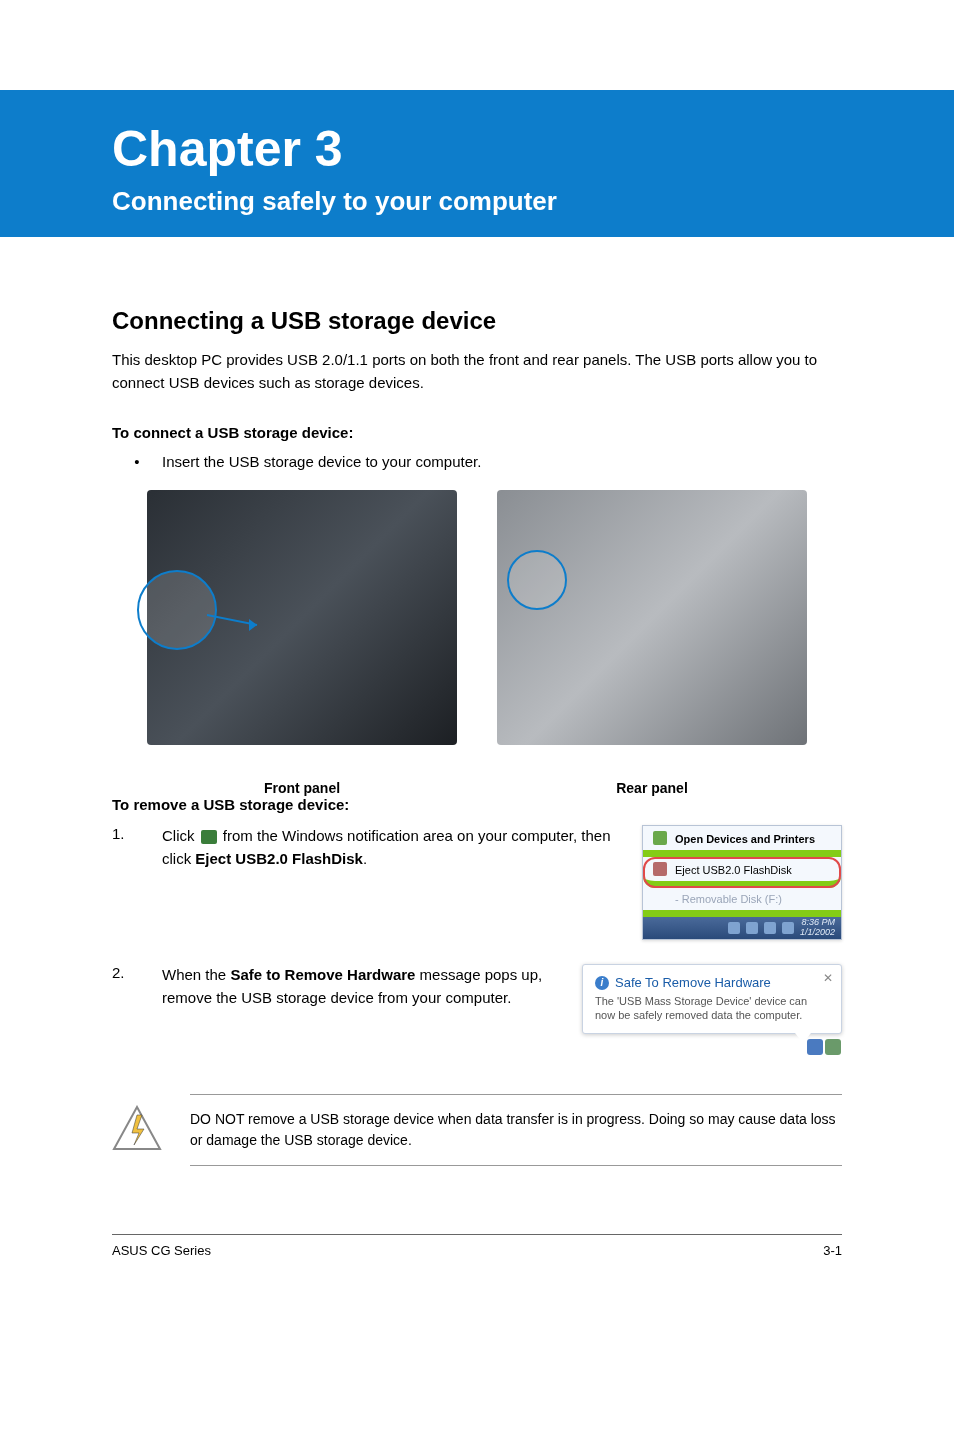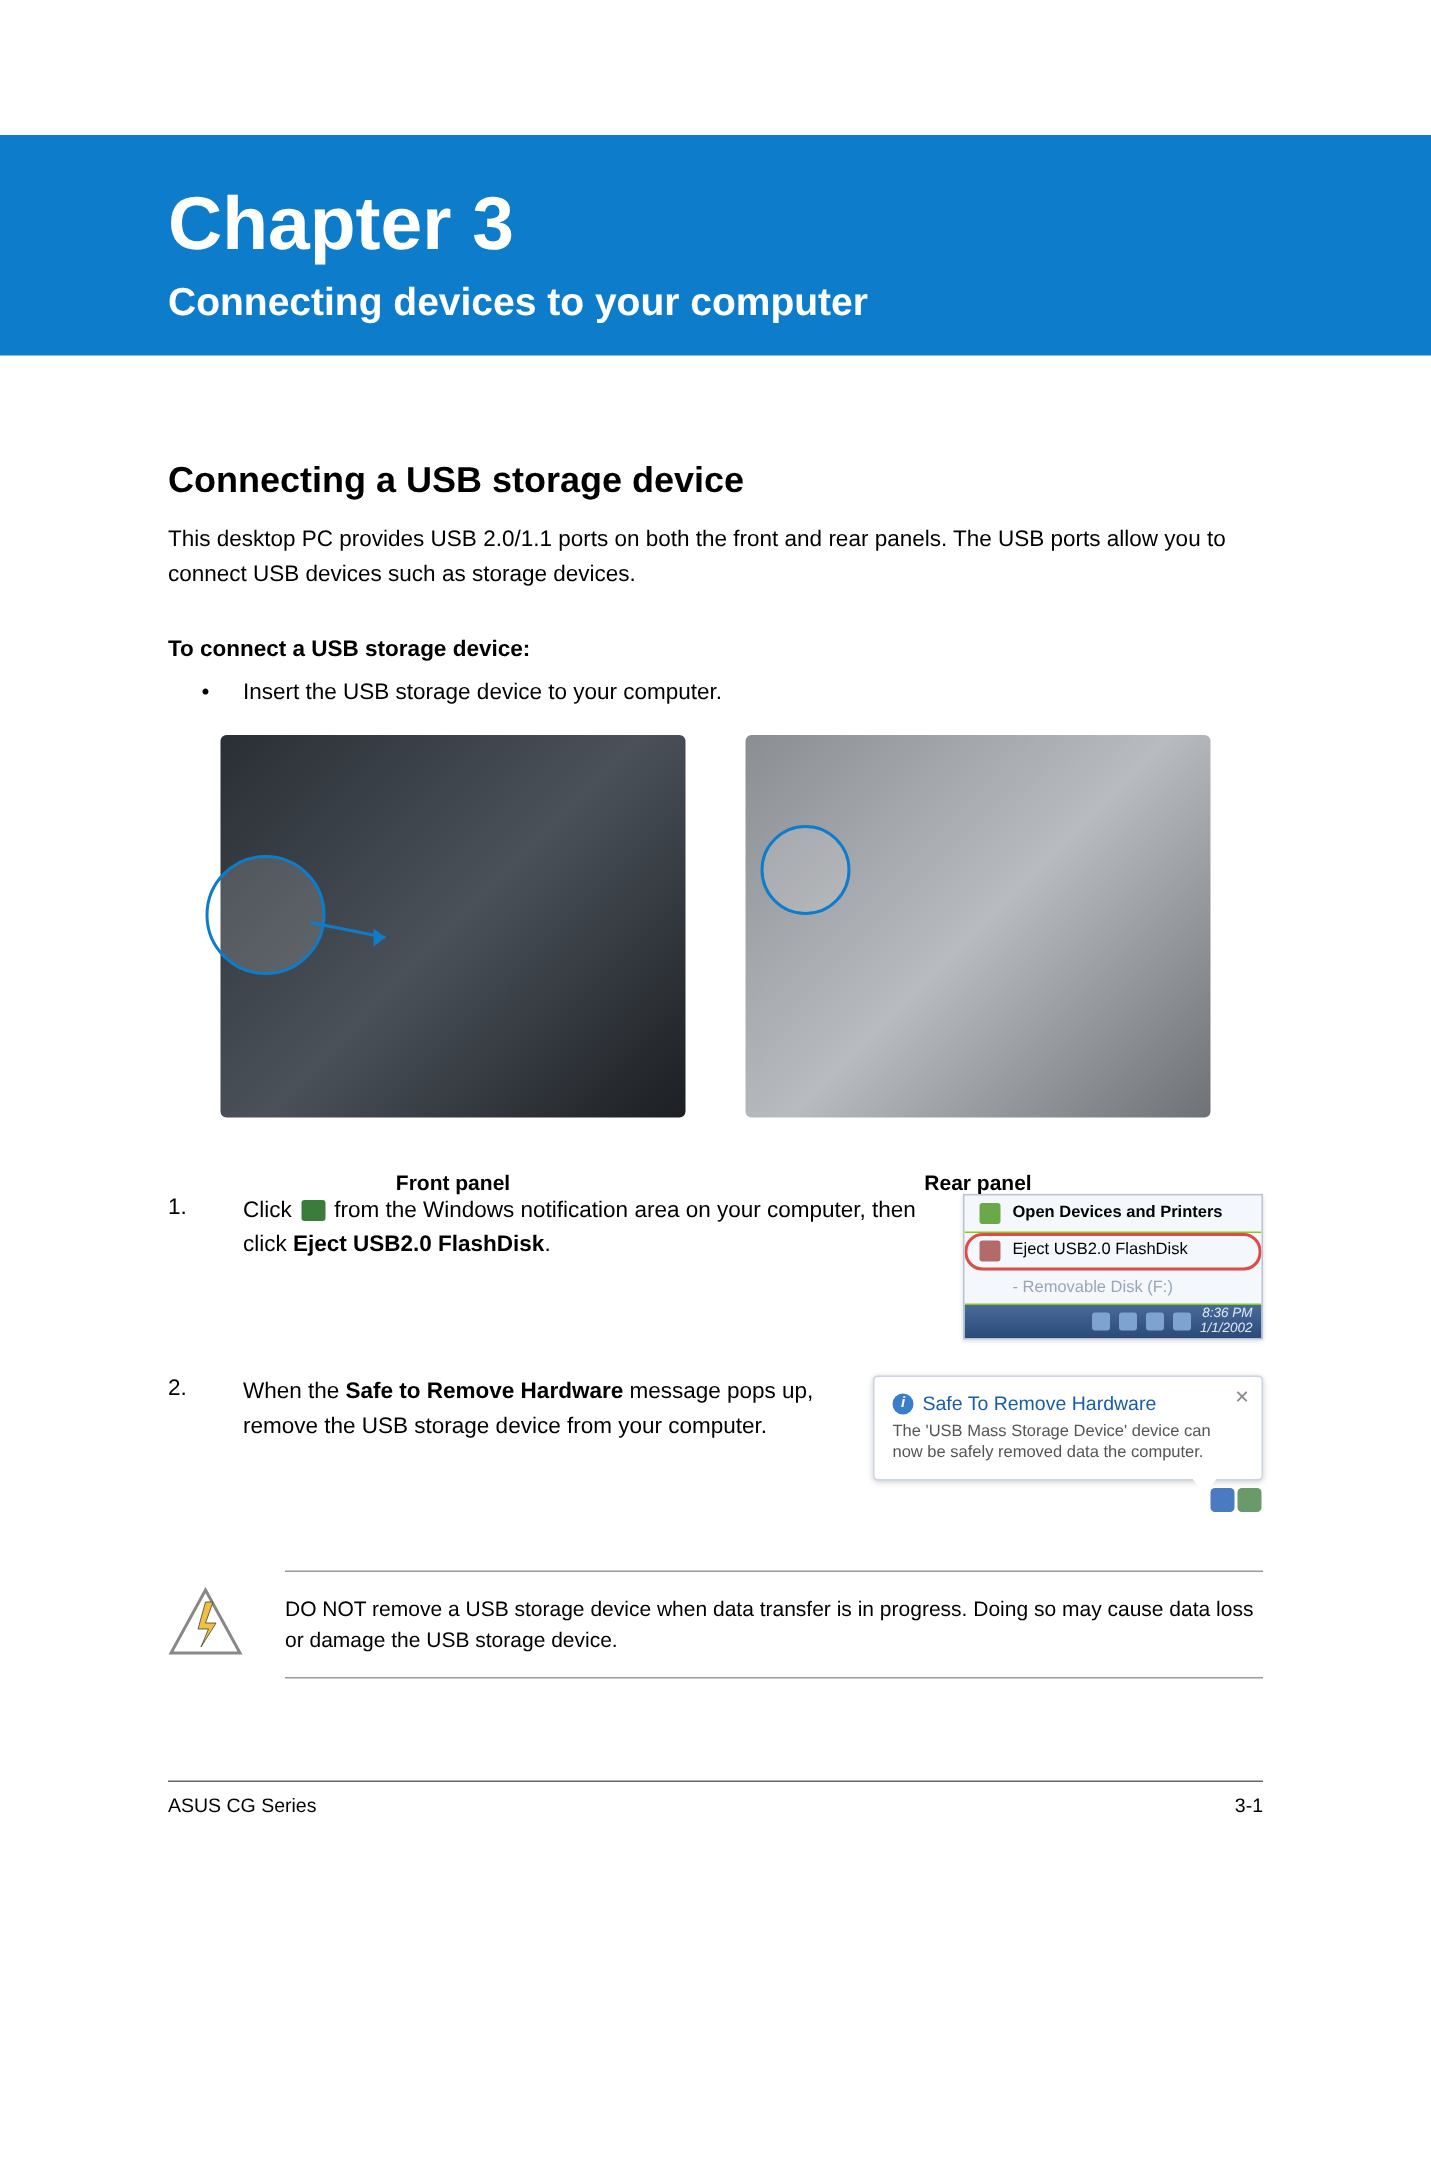--- a/index.html
+++ b/index.html
@@ -128,23 +128,23 @@
     }
     .tray-popup {
       border: 1px solid #b8c4d6;
       background: #f4f8fd;
       font-size: 11px;
       overflow: hidden;
       box-shadow: 0 1px 3px rgba(0,0,0,0.15);
     }
     .tray-row {
       padding: 5px 10px;
-      border-bottom: 1px solid #84cc16;
-      display: flex;
-      align-items: flex-start;
+      border-bottom: 7px solid #84cc16;
+      display: flex;
+      align-items: flex-end;
       gap: 8px;
     }
     .tray-row.dim {
       color: #9aa5b8;
     }
     .tray-icon {
       width: 14px;
       height: 14px;
       display: inline-block;
       border-radius: 2px;
@@ -276,21 +276,21 @@
       width: 260px;
     }
   </style>
 </head>
 <body>
 
 <div class="page">
 
   <div class="chapter-header">
     <h1>Chapter 3</h1>
-    <h2>Connecting devices to your computer</h2>
+    <h2>Connecting safely to your computer</h2>
   </div>
 
   <div class="content">
 
     <div class="section-title">Connecting a USB storage device</div>
     <p class="intro-text">This desktop PC provides USB 2.0/1.1 ports on both the front and rear panels. The USB ports allow you to connect USB devices such as storage devices.</p>
 
     <div class="sub-heading">To connect a USB storage device:</div>
 
     <div class="bullet-row">
@@ -309,20 +309,21 @@
       <div class="img-placeholder rear-pc">
         <div class="callout-circle" style="width:60px;height:60px;left:10px;top:60px;"></div>
       </div>
     </div>
 
     <div class="labels-row">
       <div class="panel-label">Front panel</div>
       <div class="panel-label">Rear panel</div>
     </div>
 
+    <div class="sub-heading">To remove a USB storage device:</div>
 
     <div class="step-row">
       <div class="step-num">1.</div>
       <div class="step-text">
         <span>Click </span><span class="icon-inline"></span><span> from the Windows notification area on your computer, then click </span><b>Eject USB2.0 FlashDisk</b><span>.</span>
       </div>
       <div class="step-side-img">
         <div class="tray-popup">
           <div class="tray-row">
             <span class="tray-icon" style="background:#6aa84a;"></span>

